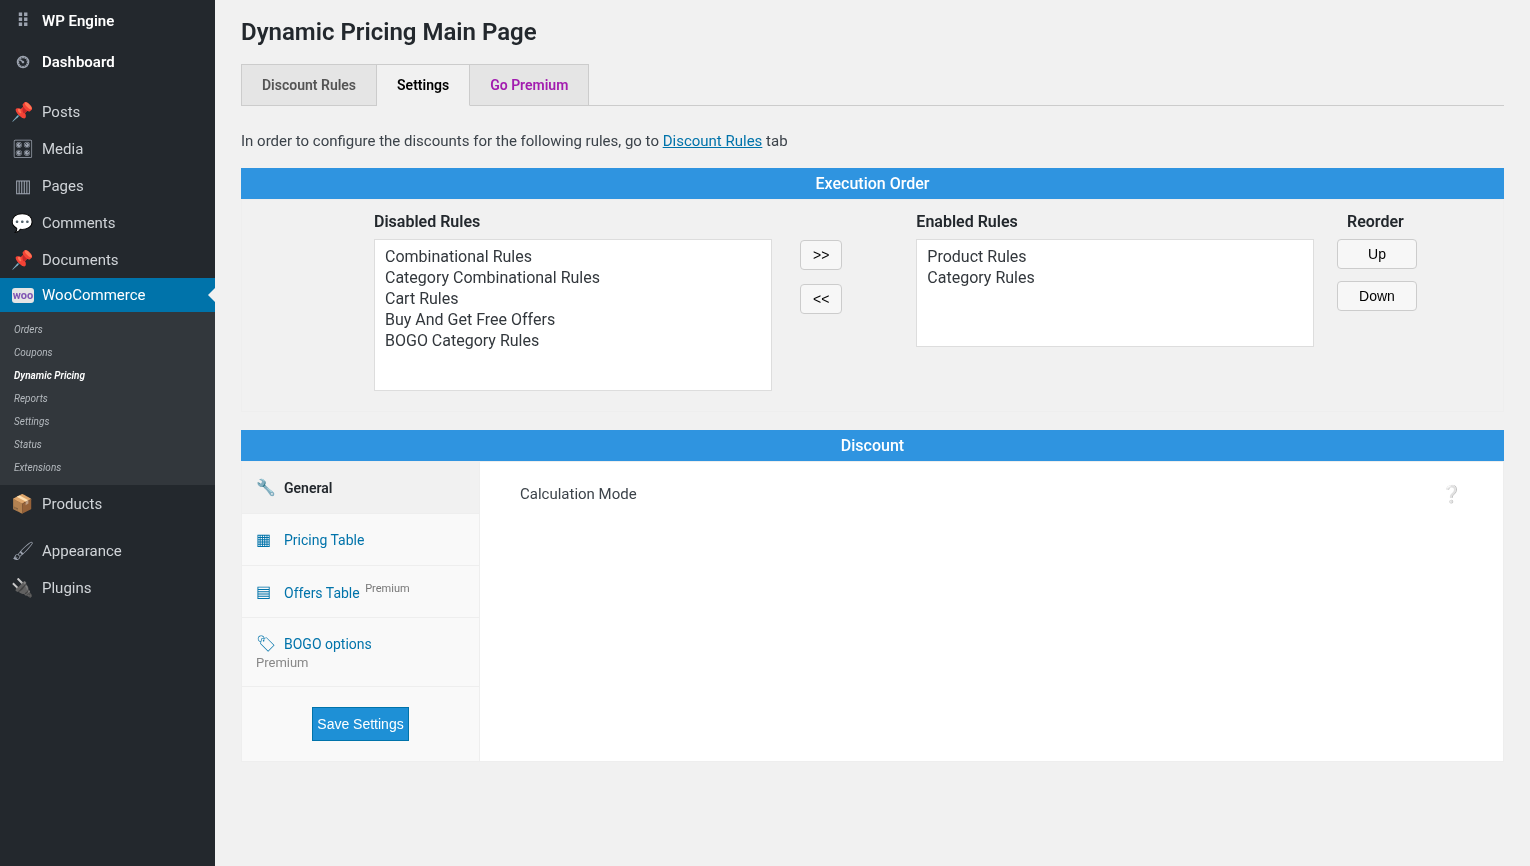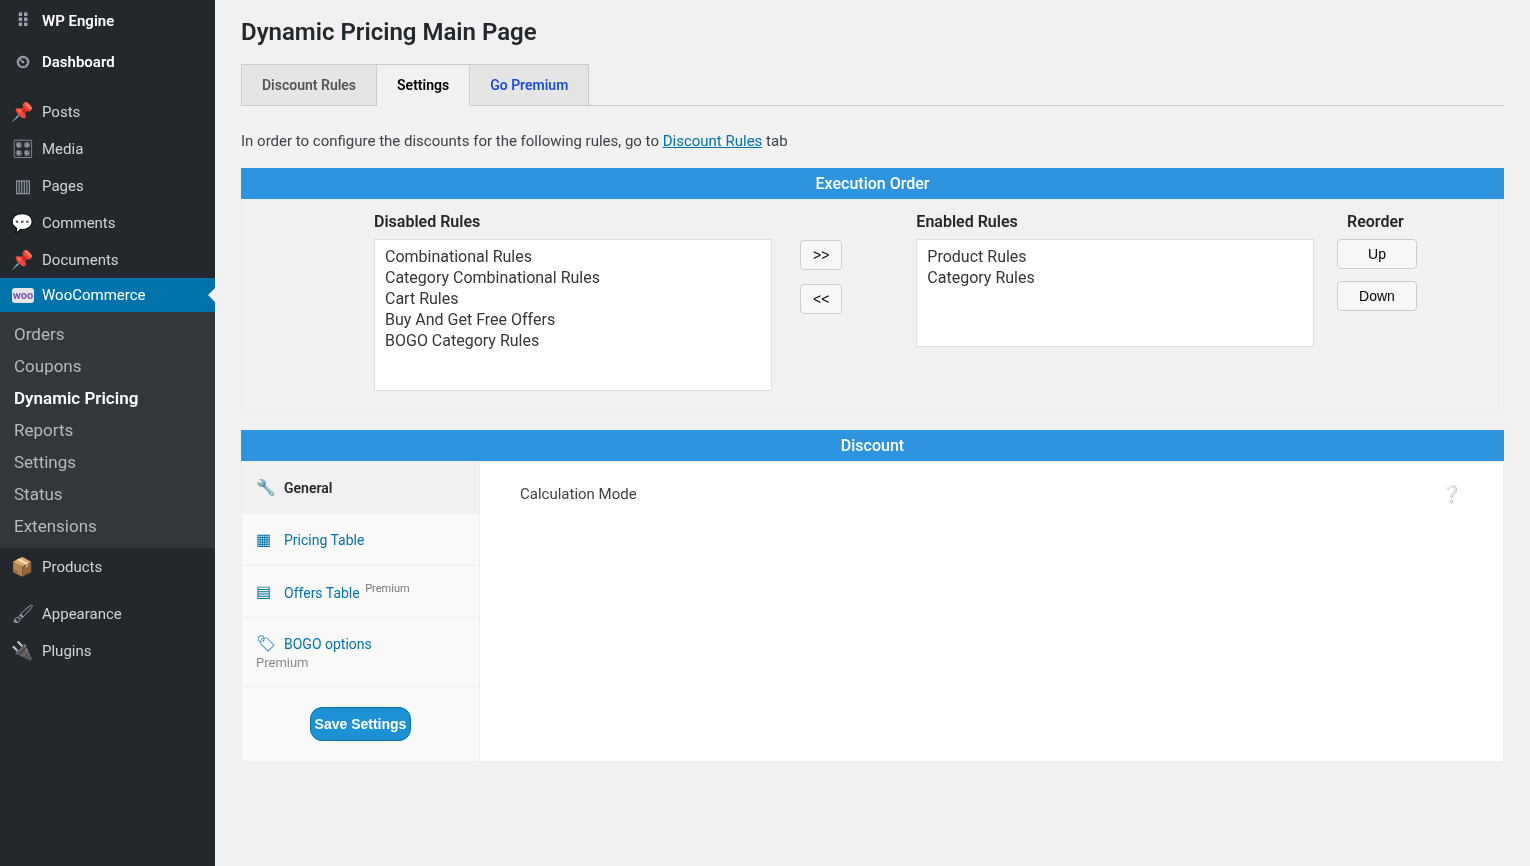--- a/index.html
+++ b/index.html
@@ -6,31 +6,31 @@
 body { font-family: -apple-system, BlinkMacSystemFont, "Segoe UI", Roboto, sans-serif; background: #f1f1f1; color: #32373c; font-size: 14px; display: flex; }
 
 .sidebar { width: 215px; background: #23282d; color: #eee; min-height: 866px; flex-shrink: 0; }
 .sidebar-item { display: flex; align-items: center; padding: 8px 12px; color: #d0d4d8; cursor: pointer; font-size: 15px; }
 .sidebar-item.top { font-weight:600; color:#fff; padding:10px 12px;}
 .sidebar-item .icon { width: 22px; margin-right: 8px; display: inline-flex; justify-content: center; color:#9ca3af; font-size:18px;}
 .sidebar-item.current { background:#0073aa; color:#fff; position:relative;}
 .sidebar-item.current .icon { color:#fff;}
 .sidebar-item.current::after { content:""; position:absolute; right:-1px; top:50%; transform:translateY(-50%); border:8px solid transparent; border-right-color:#f1f1f1;}
 .sidebar-sub { background:#32373c; padding:6px 0;}
-.sidebar-sub .sub-item { padding:6px 14px 6px 14px; color:#b4b9be; cursor:pointer; font-size:17px;}
+.sidebar-sub .sub-item { padding:6px 14px 6px 14px; color:#b4b9be; cursor:pointer; font-size:10px;font-style:italic;}
 .sidebar-sub .sub-item.active { color:#fff; font-weight:600;}
 
 .content { flex:1; padding:18px 26px; }
 h1.page-title { font-size:24px; font-weight:600; margin-bottom:18px; color:#23282d;}
 
 .tabs { display:flex; border-bottom:1px solid #ccc;}
 .tab { padding:12px 20px; background:#e5e5e5; border:1px solid #ccc; border-bottom:none; color:#555; font-weight:600; cursor:pointer; margin-right:0;}
 .tab + .tab { border-left:none;}
 .tab.active { background:#f1f1f1; border-bottom:1px solid #f1f1f1; margin-bottom:-1px; color:#000;}
-.tab.premium { color:#1d4ed8;text-align:center;}
+.tab.premium { color:#a21caf;text-align:center;}
 
 .intro { margin:26px 0 18px 0; color:#3c434a; font-size:15px;}
 .intro a { color:#0073aa; text-decoration:underline;}
 
 .section-header { background:#2f94e0; color:#fff; text-align:center; padding:6px 0; font-size:16px; font-weight:500;}
 
 .exec-container { background:#f1f1f1; padding:12px 86px 20px 86px; border:1px solid #eee;}
 .exec-cols { display:flex; align-items:flex-start;}
 .exec-col { display:flex; flex-direction:column;margin-left:46px;}
 .exec-col h4 { font-size:16px; font-weight:600; color:#23282d; margin-bottom:8px;}
@@ -46,21 +46,21 @@
 .options-container { display:flex; background:#fff; border:1px solid #eee;}
 .opts-sidebar { width:238px; background:#f9f9f9; border-right:1px solid #eee;}
 .opts-sidebar .orow { padding:16px 14px; border-bottom:1px solid #eee; display:flex; align-items:center; gap:10px; cursor:pointer;}
 .opts-sidebar .orow.active { background:#f1f1f1; color:#23282d; font-weight:600;}
 .opts-sidebar .orow .oicon { width:18px; color:#23282d; font-size:16px;}
 .opts-sidebar .orow.link { color:#0073aa;}
 .opts-sidebar .orow.link .oicon { color:#0073aa;}
 .opts-sidebar .orow sup { color:#777; font-size:11px; margin-left:2px; font-weight:400;}
 .opts-sidebar .orow .sub { display:block; color:#888; font-size:13px; font-weight:400; margin-top:2px;}
 .opts-sidebar .save-row { padding:20px; text-align:center;}
-button.primary { background:#1e90d6; border:1px solid #0073aa; color:#fff; padding:8px 4px; border-radius:12px; font-size:14px; cursor:pointer; font-weight:700;}
+button.primary { background:#1e90d6; border:1px solid #0073aa; color:#fff; padding:8px 4px; border-radius:0; font-size:14px; cursor:pointer; font-weight:400;}
 .opts-body { flex:1; padding:22px 40px;}
 .form-row { display:flex; align-items:center;}
 .form-row label { width:260px; font-size:15px; color:#3c434a;}
 .form-row select { flex:0 0 354px; padding:7px 10px; border:1px solid #bbb; border-radius:4px; font-size:15px; background:#fff; appearance:none;}
 .select-wrap { position:relative; width:354px;}
 .select-wrap::after { content:"▾"; position:absolute; right:10px; top:50%; transform:translateY(-58%); pointer-events:none; font-size:12px;}
 .help-icon { margin-left:auto; color:#888; font-size:17px;}
 .second-box { height:108px;}
 .reorder-col h4 { margin-bottom:8px;}
 </style>

